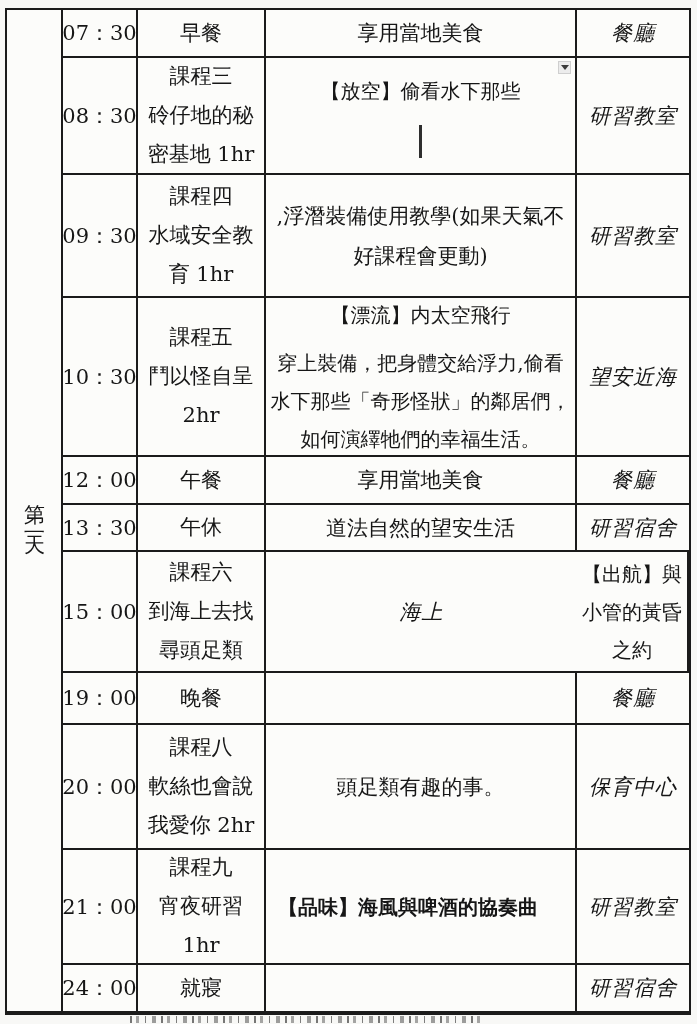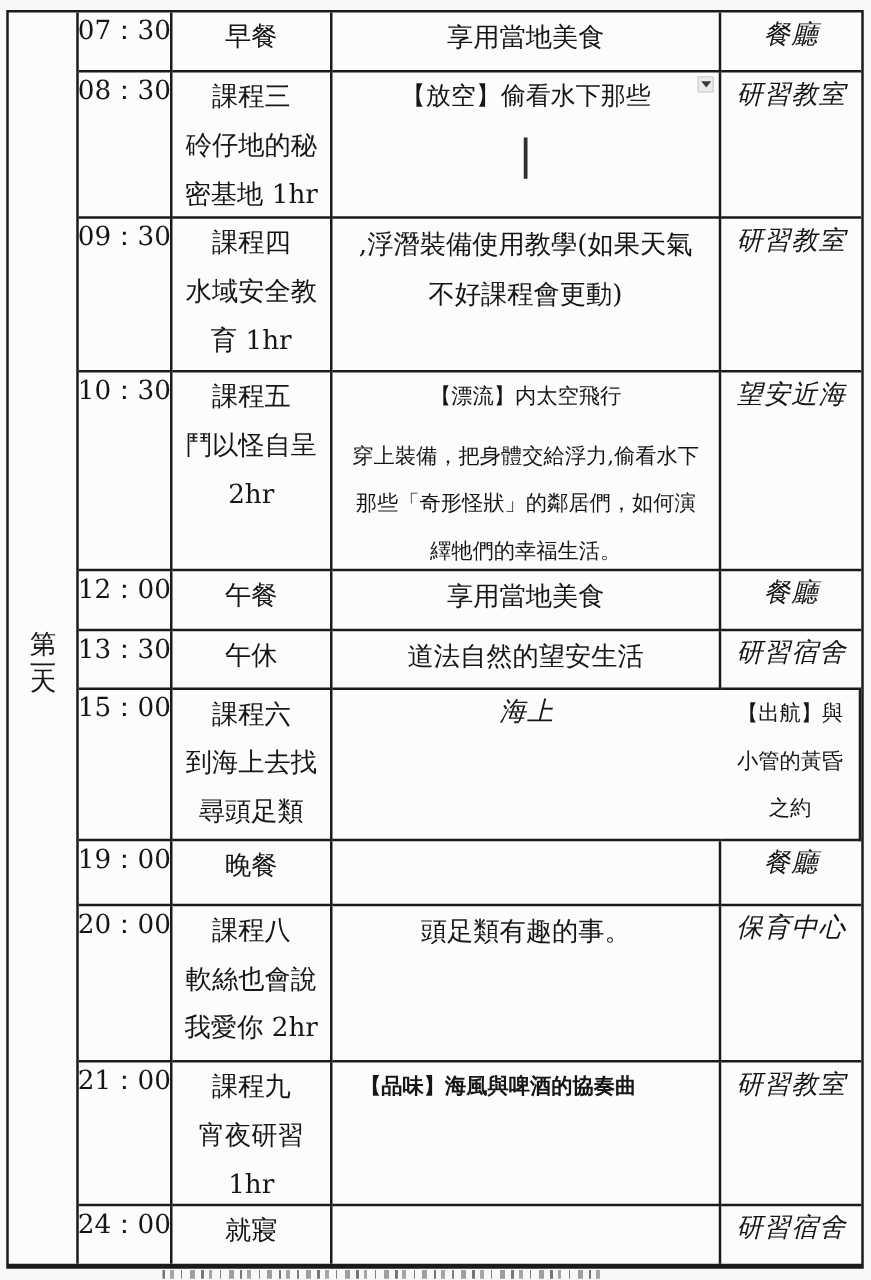--- a/index.html
+++ b/index.html
@@ -19,21 +19,21 @@
     position:absolute;left:5px;top:8px;
     display:grid;
     grid-template-columns:56px 75px 128px 311px 112px;
     background:#fcfcfa;
     border:2px solid var(--border);
     border-bottom-width:4px;
   }
   .cell{
     border-right:2px solid var(--border);
     border-bottom:2px solid var(--border);
-    display:flex;justify-content:center;
+    display:flex;align-items:center;justify-content:center;
     position:relative;
     text-align:center;
     overflow:hidden;
   }
   .cell.last{border-bottom:none;}
   .cell.loc{border-right:none;letter-spacing:1px;font-style:italic;}
   .day{
     grid-column:1;grid-row:1 / span 11;
     border-right:2px solid var(--border);
     border-bottom:none;
@@ -48,24 +48,24 @@
   .time-text{font-size:21px;white-space:nowrap;}
   .act-text{
     font-size:21px;line-height:39px;
     white-space:pre-line;
     padding:0 4px;
   }
   .loc-text{font-size:21px;line-height:34px;}
   .desc-stack{
     display:flex;flex-direction:column;
     width:100%;align-items:center;gap:10px;
-    padding:0 12px;
+    padding:0 2px;
   }
   .desc-line{width:100%;line-height:36px;}
-  .desc-line.sm{font-size:17px;line-height:38px;}
+  .desc-line.sm{font-size:20px;line-height:38px;}
   .desc-line.md{font-size:20px;}
   .desc-line.lg{font-size:21px;line-height:40px;}
   .desc-line.align-left{text-align:left;padding-left:10px;font-weight:bold;}
   .desc-line.align-center{text-align:center;}
   .text-cursor{
     width:3px;height:33px;background:#2e2e2e;
     margin-top:6px;
   }
   .dropdown-btn{
     position:absolute;top:3px;right:4px;

